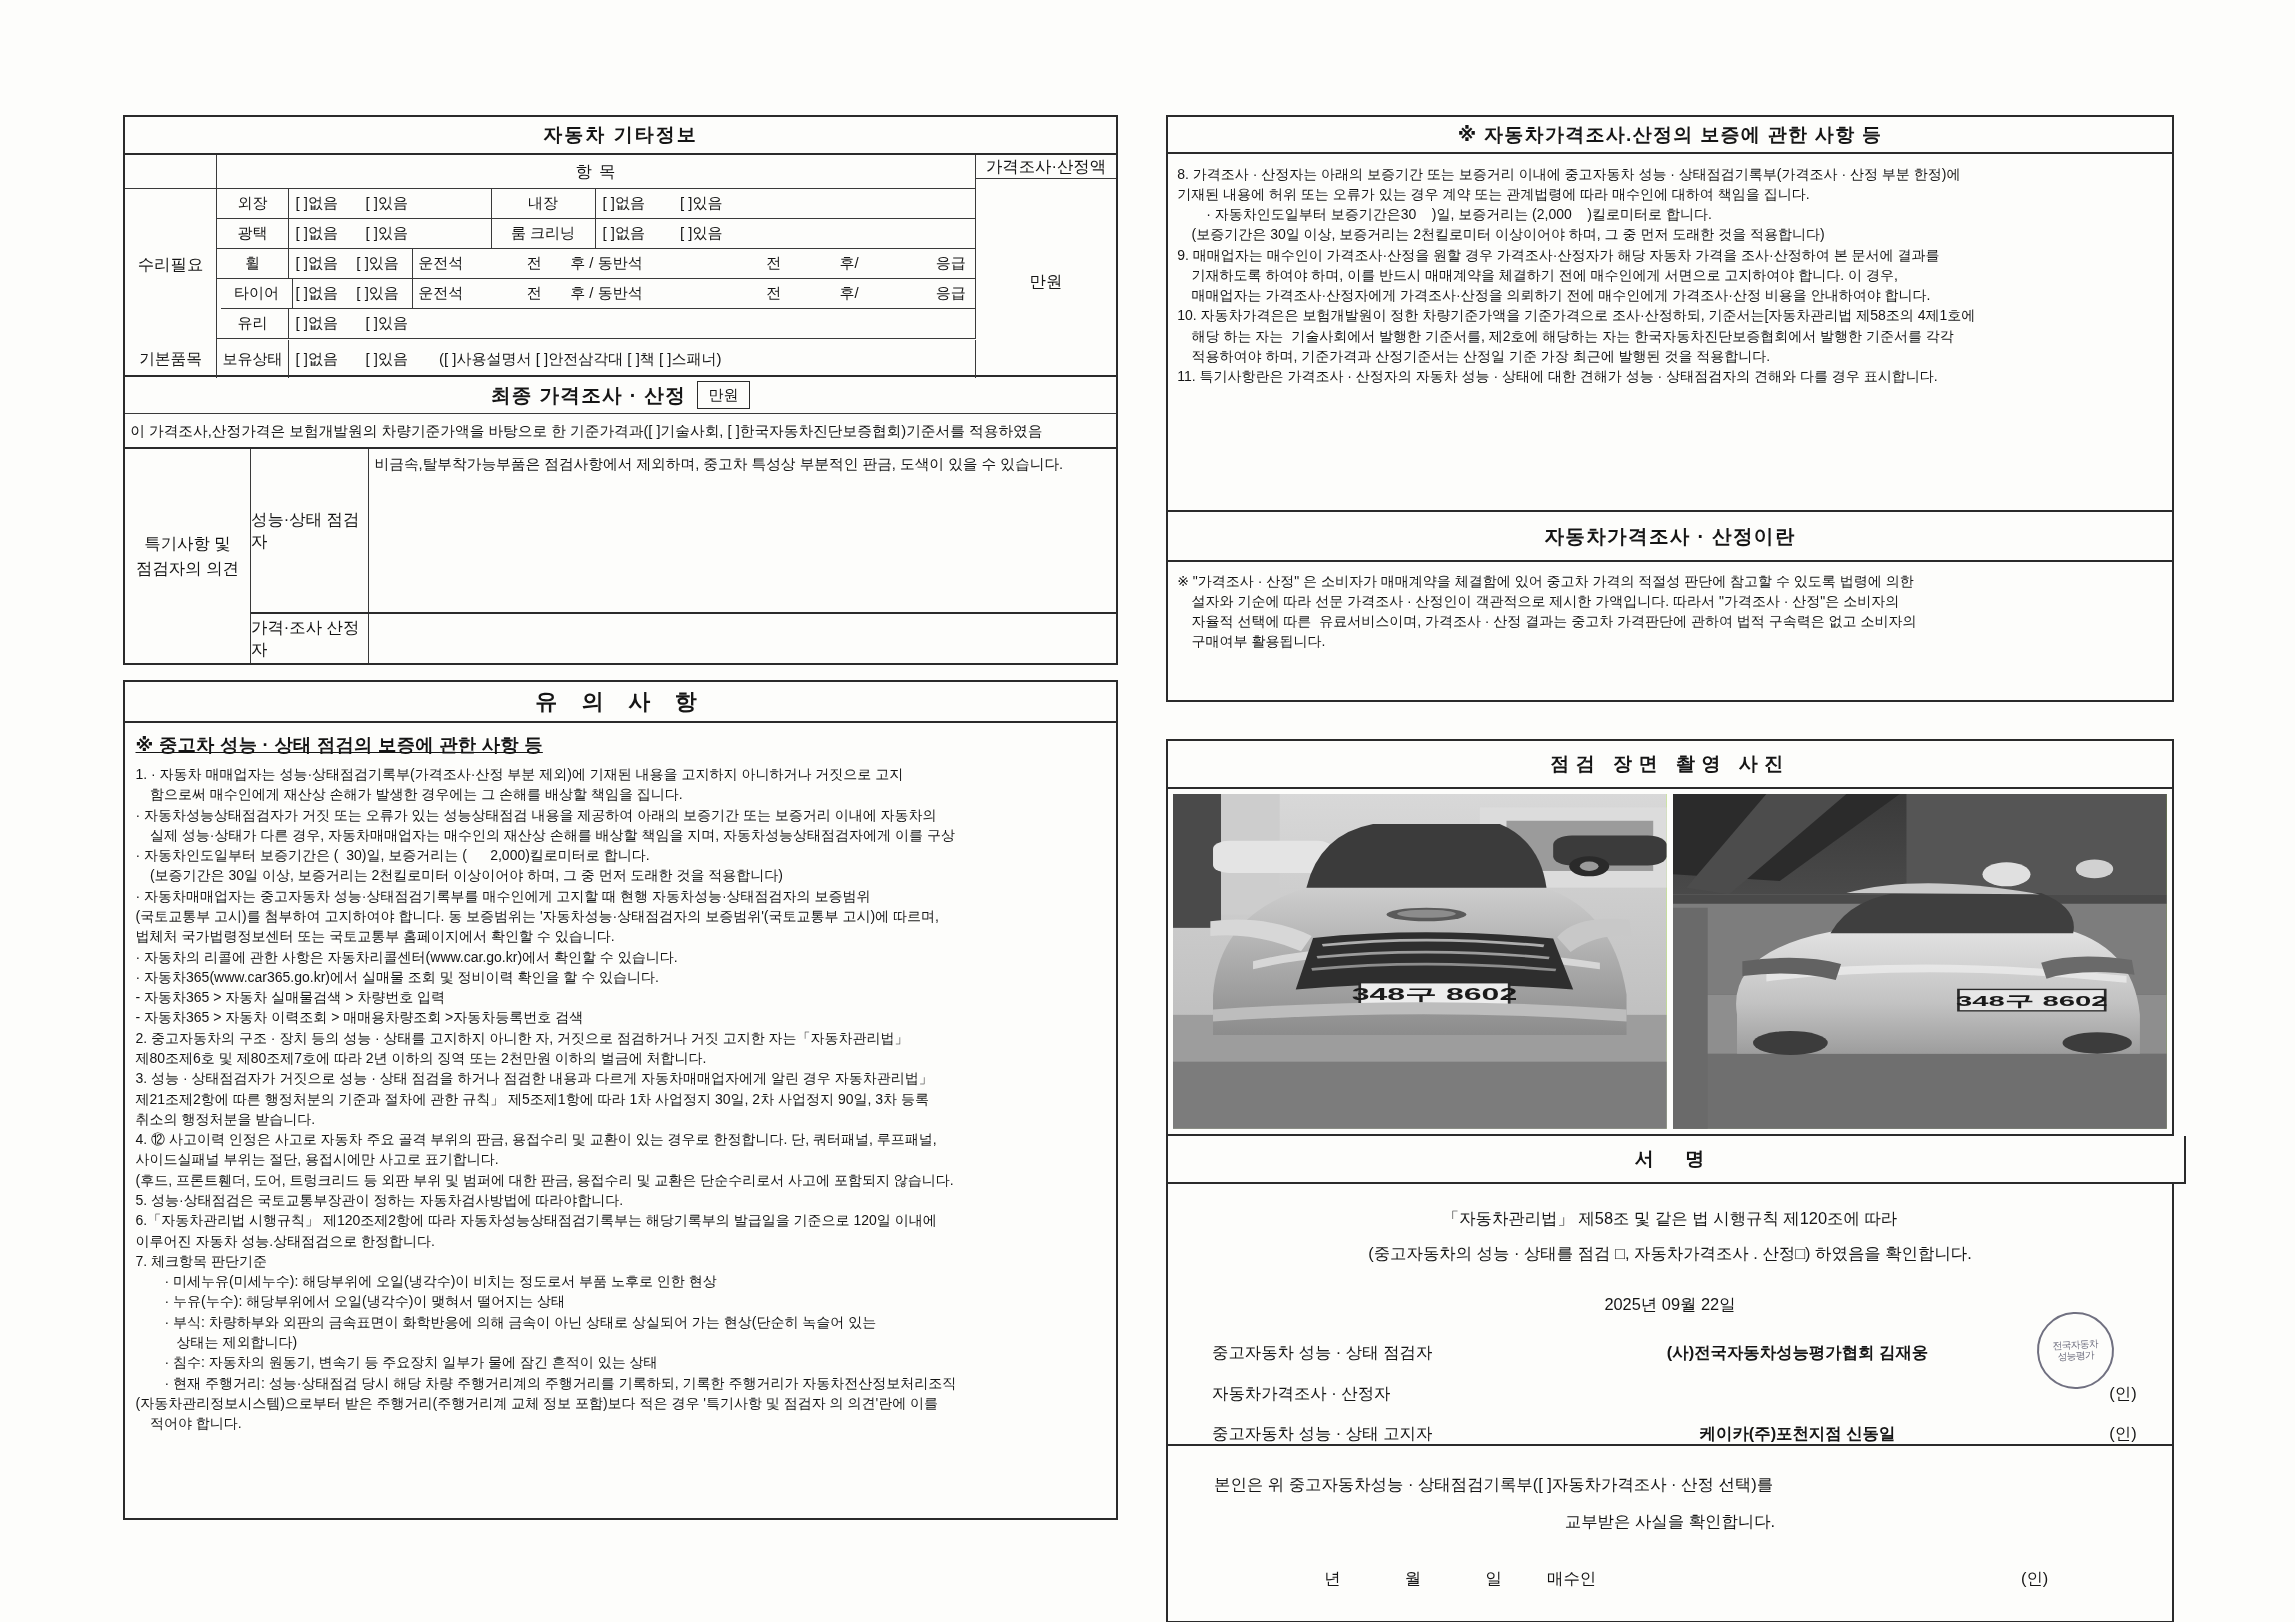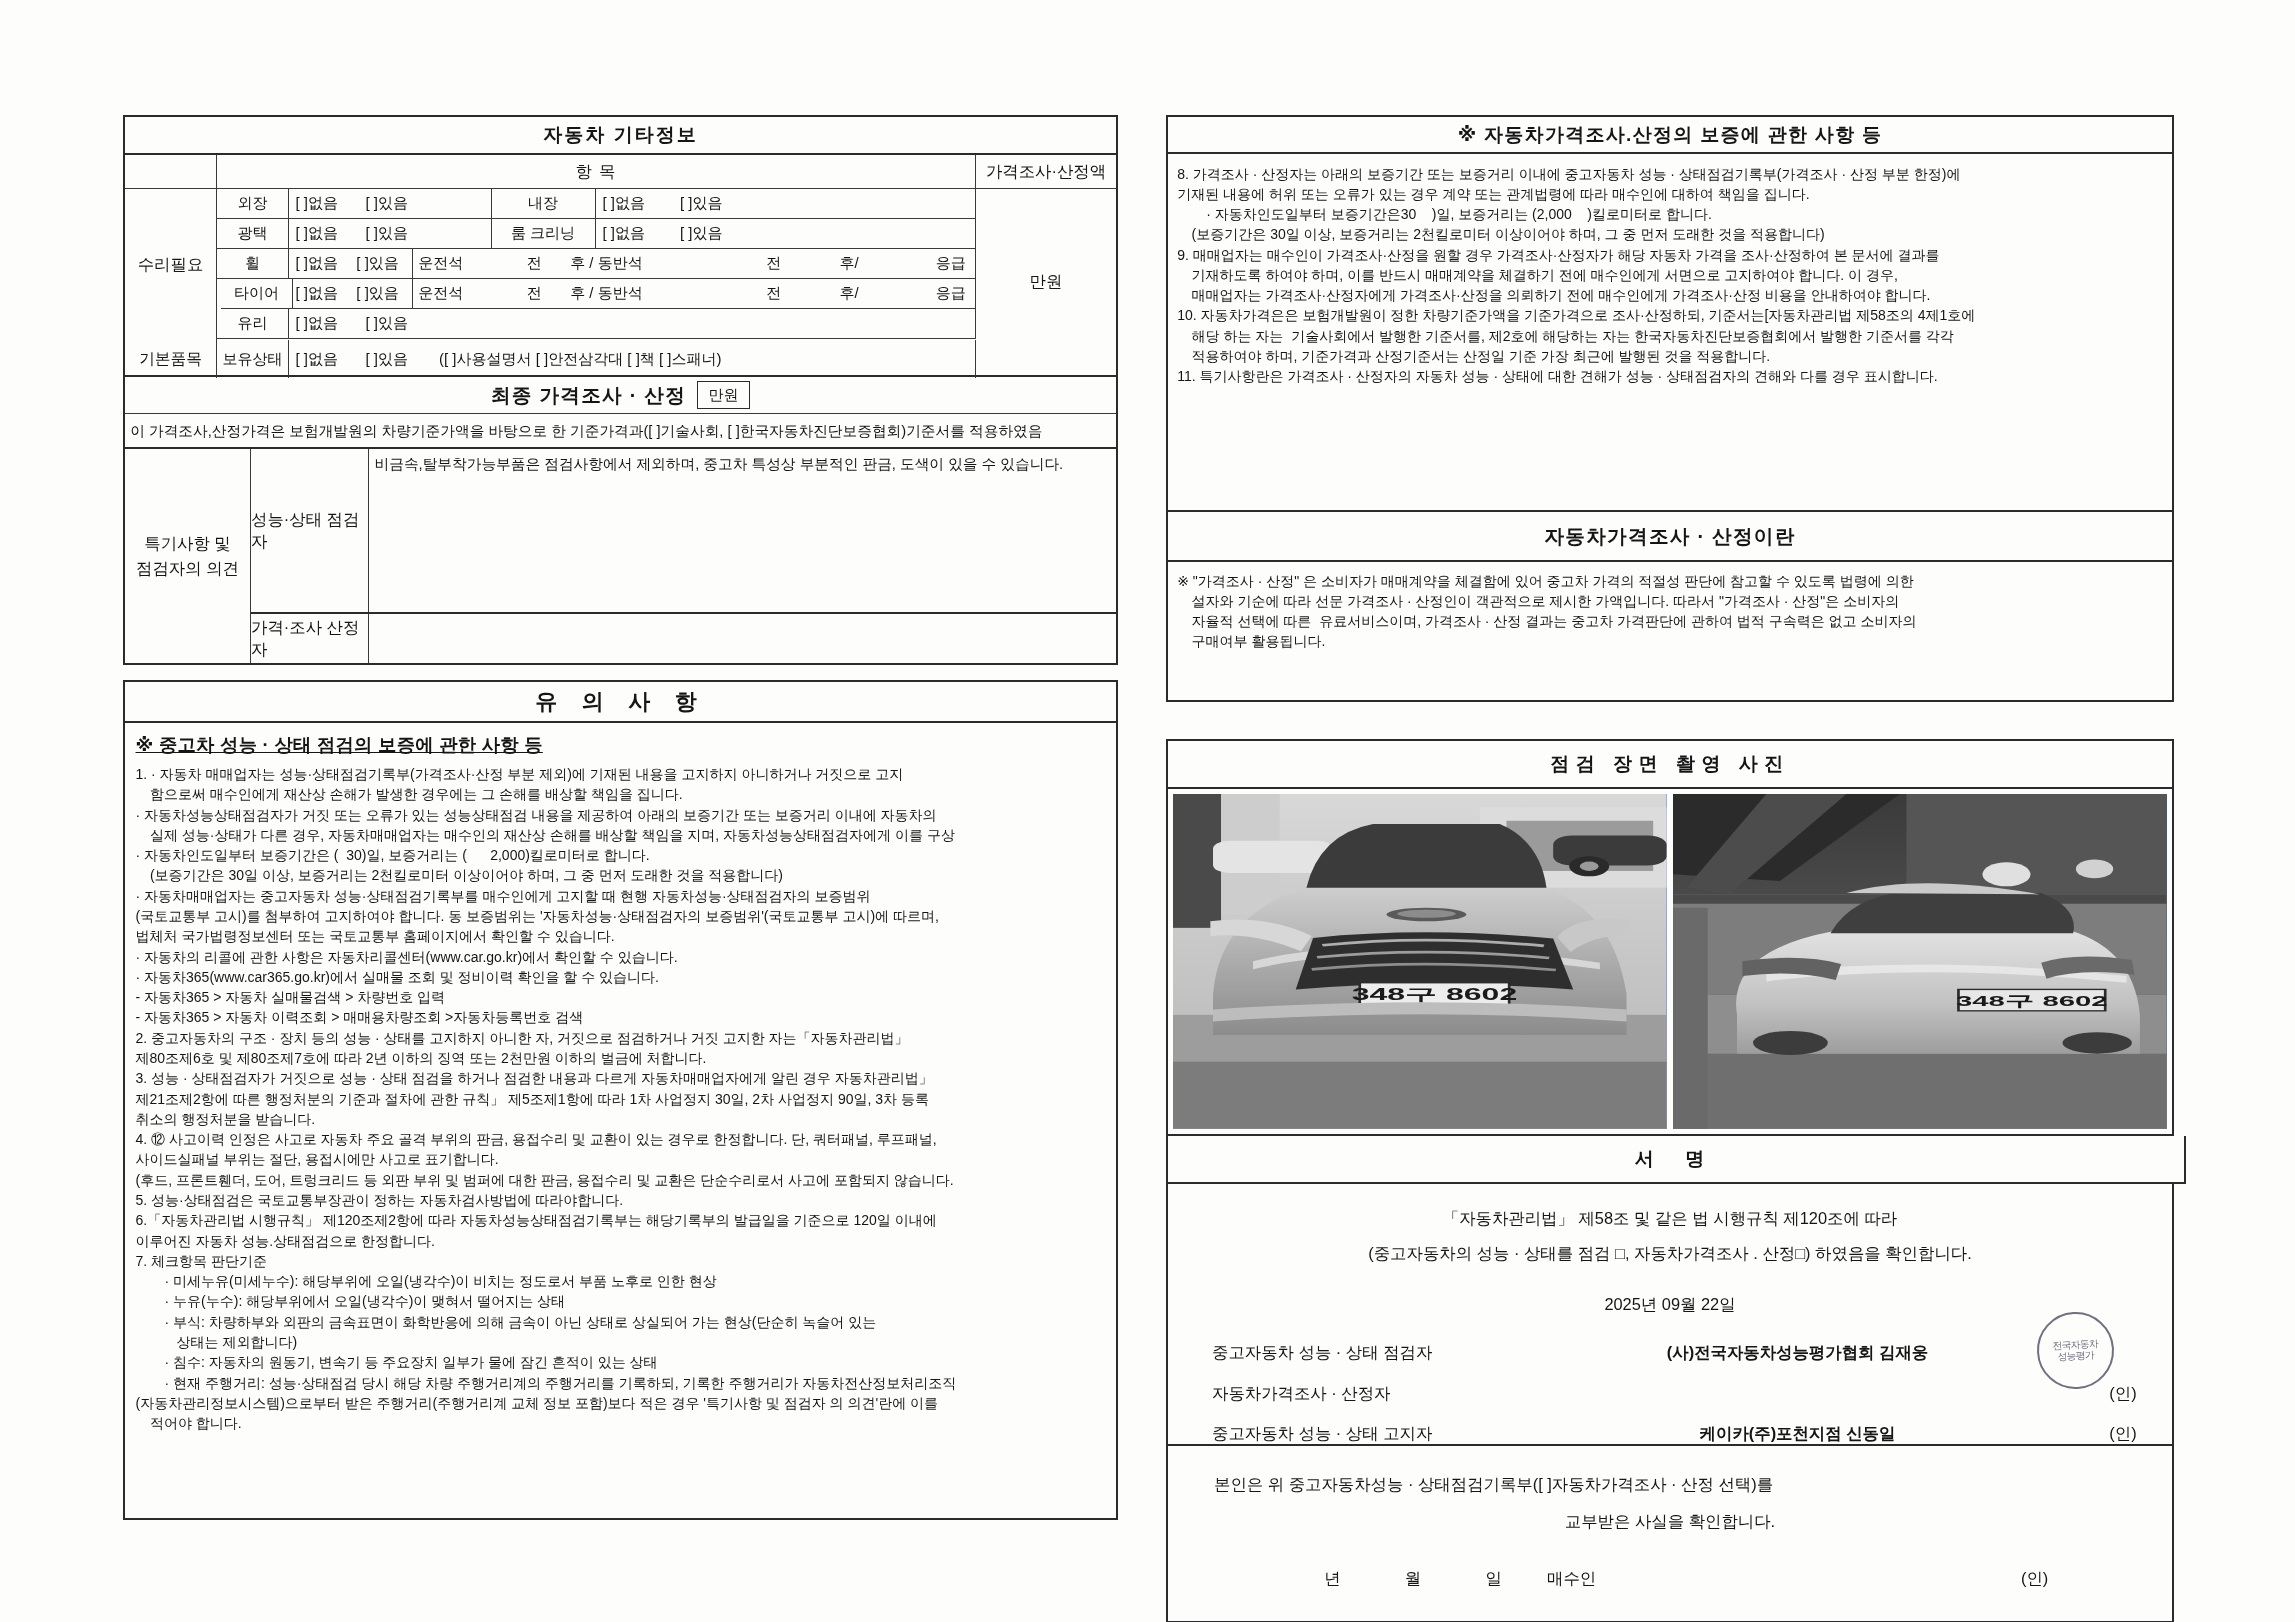--- a/index.html
+++ b/index.html
@@ -64,21 +64,21 @@
   #guar-title{position:absolute;left:0;top:0;width:100%;height:37px;display:flex;align-items:center;justify-content:center;font-size:19px;font-weight:bold;letter-spacing:1.3px;border-bottom:2px solid #2b2b2b;box-sizing:border-box;}
   #guar-body{position:absolute;left:0;top:37px;right:0;bottom:0;padding:10.5px 9.2px 0 9.2px;box-sizing:border-box;}
 
   #what-title-box{position:absolute;left:0;top:397px;width:1008px;height:50px;border:2px solid #2b2b2b;border-top:0;display:flex;align-items:center;justify-content:center;box-sizing:border-box;}
   #what-title{font-size:19.6px;font-weight:bold;letter-spacing:1.3px;}
   #what-box{position:absolute;left:0;top:446px;width:1008px;height:141px;border:2px solid #2b2b2b;border-top:0;box-sizing:border-box;padding:10.5px 9.2px 0 9.2px;}
 
   #photo-title-box{position:absolute;left:0;top:624px;width:1008px;height:50px;border:2px solid #2b2b2b;display:flex;align-items:center;justify-content:center;box-sizing:border-box;}
   #photo-title{font-size:19px;font-weight:bold;letter-spacing:6.5px;}
   #photo-box{position:absolute;left:0;top:674px;width:1008px;height:347px;border:2px solid #2b2b2b;border-top:0;box-sizing:border-box;display:flex;gap:6.5px;padding:5.2px;}
-  .photo{flex:1;position:relative;overflow:hidden;background:#3b82f6;}
+  .photo{flex:1;position:relative;overflow:hidden;background:#bef264;}
 
   #sign-title-box{position:absolute;left:0;top:1021px;width:1020px;height:48px;border:2px solid #2b2b2b;border-top:0;display:flex;align-items:center;justify-content:center;box-sizing:border-box;}
   #sign-title{font-size:19px;font-weight:bold;letter-spacing:13px;}
   #sign-box{position:absolute;left:0;top:1069px;width:1008px;height:262px;border:2px solid #2b2b2b;border-top:0;box-sizing:border-box;position:absolute;}
   #sign-l1{position:absolute;left:0;right:0;top:23.6px;text-align:center;font-size:16.4px;}
   #sign-l2{position:absolute;left:0;right:0;top:59px;text-align:center;font-size:16.4px;}
   #sign-date{position:absolute;left:0;right:0;top:110px;text-align:center;font-size:16.4px;}
   .sign-row{position:absolute;left:0;right:0;display:flex;align-items:center;font-size:16.4px;}
   .sr-label{width:353px;padding-left:44px;box-sizing:border-box;}
   .sr-value{flex:1;text-align:center;font-weight:bold;}
@@ -104,21 +104,21 @@
 <div class="page">
 
 <div id="left-col">
 
   <div id="etc-table">
     <div id="etc-title">자동차 기타정보</div>
     <div id="etc-body">
 
       <div class="cell center cr cb" style="left:0;top:0;width:92px;height:34px;"></div>
       <div class="cell center cr cb" style="left:92px;top:0;width:759px;height:34px;font-size:16.4px;letter-spacing:1.3px;">항        목</div>
-      <div class="cell center cb" style="left:851px;top:0;right:0;height:34px;font-size:16.4px;">가격조사·산정액</div>
+      <div class="cell center cb" style="left:851px;top:0;right:0;height:24px;font-size:16.4px;">가격조사·산정액</div>
 
       <div class="cell center cr" style="left:0;top:34px;width:92px;height:151px;font-size:16.4px;">수리필요</div>
 
       <div class="cell center cr cb" style="left:92px;top:34px;width:72px;height:30px;">외장</div>
       <div class="cell pl cr cb chk" style="left:164px;top:34px;width:203px;height:30px;">
         <span>[ ]없음</span>
         <span style="width:27.5px"></span>
         <span>[ ]있음</span>
       </div>
       <div class="cell center cr cb" style="left:366px;top:34px;width:105px;height:30px;">내장</div>

